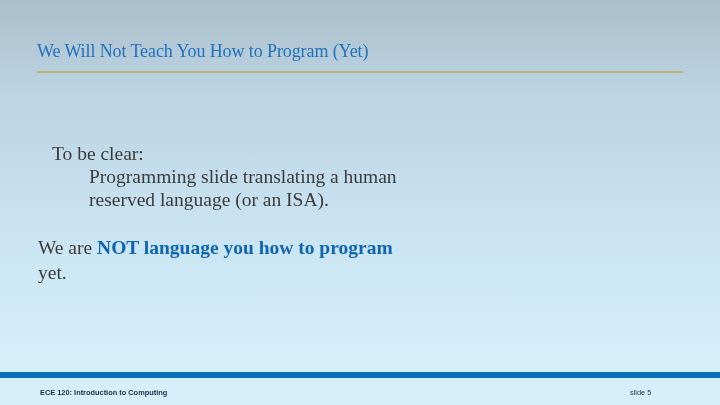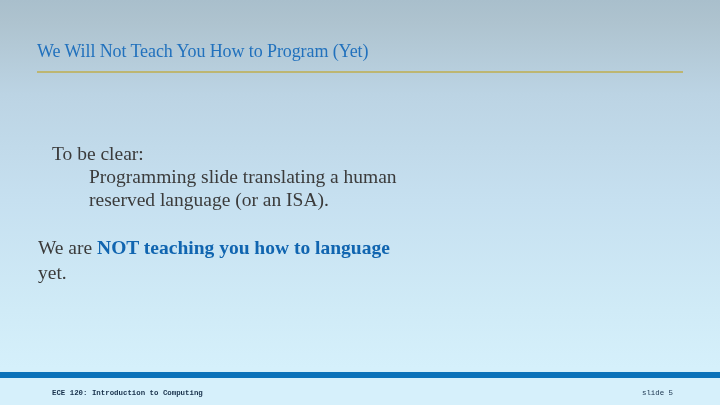--- a/index.html
+++ b/index.html
@@ -94,24 +94,23 @@
     top: 378px;
     width: 720px;
     height: 27px;
     background: #d6f0fb;
   }
   .footer-text {
     position: absolute;
     color: #17304a;
     font-size: 7.4px;
     line-height: 10px;
-    font-family: Liberation Mono, monospace;
+    font-family: Liberation Sans, sans-serif;
     font-weight: bold;
     white-space: nowrap;
-    margin-left: 12px;
   }
   #footer-course { left: 40px;  top: 388px; }
   #footer-copyright { left: 266px; top: 388px; font-weight: normal; }
   #footer-slide-number { left: 630px; top: 388px; font-weight: normal; }
 </style>
 </head>
 <body>
 
 <div id="slide">
 
@@ -120,21 +119,21 @@
   </div>
   <div id="title-rule"></div>
 
   <div id="body-block">
     <p class="lvl1">To be clear:</p>
     <p class="lvl2">Programming slide translating a human</p>
     <p class="lvl2">reserved language (or an ISA).</p>
   </div>
 
   <div id="closing-block">
-    <span>We are </span><span class="accent-bold">NOT teaching you how to language</span><br>
+    <span>We are </span><span class="accent-bold">NOT language you how to program</span><br>
     <span>yet.</span>
   </div>
 
   <div id="footer-bar"></div>
   <div id="footer-strip"></div>
 
   <div class="footer-text" id="footer-course">ECE 120: Introduction to Computing</div>
   <div class="footer-text" id="footer-slide-number">slide 5</div>
 
 </div>

